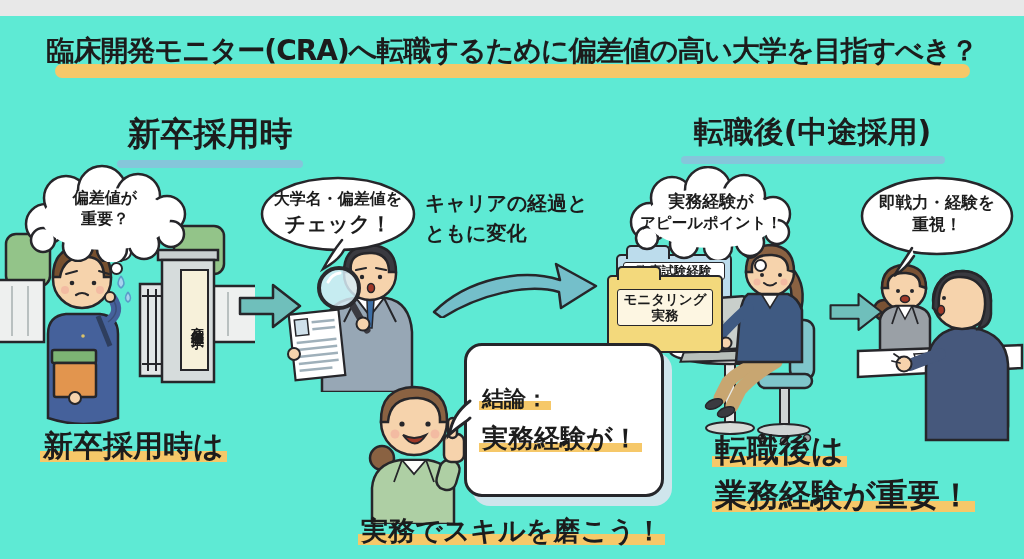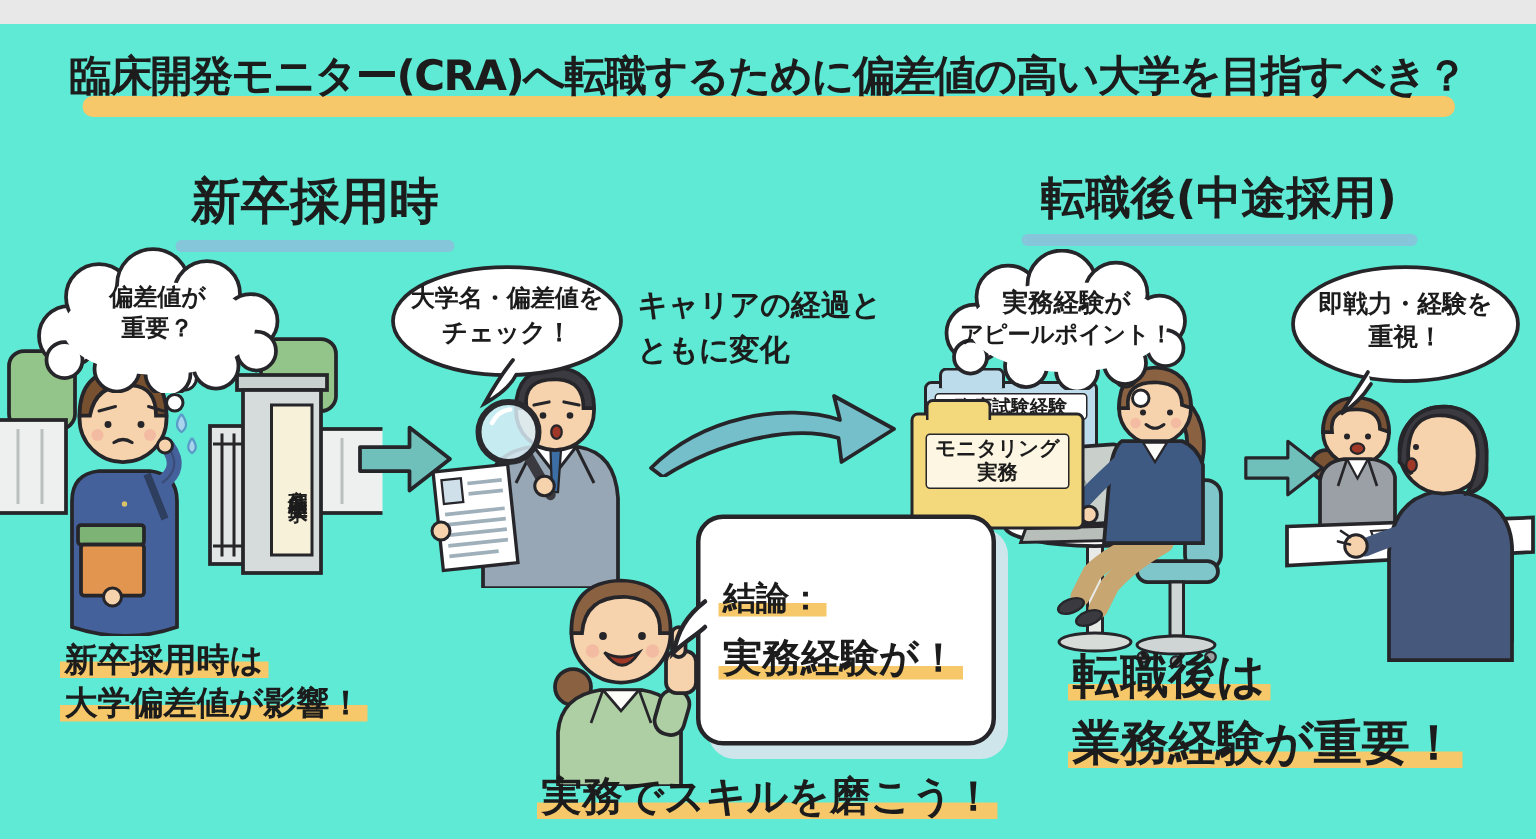--- a/index.html
+++ b/index.html
@@ -144,21 +144,21 @@
 
   <div class="bubble" style="left:258px;top:160px;width:160px;height:86px;">
     <svg width="160" height="86" viewBox="0 0 160 86">
       <ellipse cx="80" cy="38" rx="76" ry="36" fill="#fff" stroke="#26262a" stroke-width="2.5"></ellipse>
     </svg>
     <svg class="tail" style="left:62px;top:62px;" width="26" height="34" viewBox="0 0 26 34">
       <path d="M22,2 C14,12 8,22 3,31 C12,26 20,20 24,12" fill="#fff" stroke="#26262a" stroke-width="2.5" stroke-linecap="round"></path>
     </svg>
     <div class="btxt" style="top:13px;font-size:16px;">
       <div>大学名・偏差値を</div>
-      <div style="font-size:17px;">チェック！</div>
+      <div style="font-size:21px;">チェック！</div>
     </div>
   </div>
 
   <svg class="abs" style="left:282px;top:224px;z-index:1;" width="146" height="152" viewBox="0 0 146 152">
     <path d="M40,152 L40,96 Q42,62 72,58 L104,58 Q128,62 130,92 L130,152 Z" fill="#97a7b5" stroke="#26262a" stroke-width="2.5"></path>
     <polygon points="74,58 88,76 102,58" fill="#fff" stroke="#26262a" stroke-width="2"></polygon>
     <polygon points="85,60 92,60 90,88 86,88" fill="#3c6ea5" stroke="#26262a" stroke-width="1.5"></polygon>
     <path d="M74,58 L62,82 M102,58 L114,82" stroke="#26262a" stroke-width="2"></path>
     <circle cx="88" cy="34" r="26" fill="#f6d3ac" stroke="#26262a" stroke-width="2.5"></circle>
     <path d="M62,32 Q62,6 88,5 Q114,6 114,32 L107,32 Q107,14 90,13 Q66,12 69,32 Z" fill="#3a3a40" stroke="#26262a" stroke-width="2.5"></path>
@@ -337,23 +337,22 @@
     <path d="M20,152 L20,116 Q22,92 48,88 L76,88 Q100,92 102,112 L102,152 Z" fill="#aecfa4" stroke="#26262a" stroke-width="2.5"></path>
     <polygon points="50,88 62,102 74,88" fill="#fdfdfa" stroke="#26262a" stroke-width="1.8"></polygon>
     <path d="M50,88 L42,110 M74,88 L82,110" stroke="#26262a" stroke-width="1.8"></path>
     <g>
       <rect x="86" y="88" width="20" height="30" rx="9" fill="#aecfa4" stroke="#26262a" stroke-width="2.5" transform="rotate(16 96 103)"></rect>
       <rect x="92" y="62" width="20" height="28" rx="7" fill="#f6d3ac" stroke="#26262a" stroke-width="2.5"></rect>
       <rect x="96" y="46" width="9" height="20" rx="4.5" fill="#f6d3ac" stroke="#26262a" stroke-width="2.5"></rect>
     </g>
   </svg>
 
-  <div class="abs caption" style="left:40px;top:410px;width:350px;font-size:22px;line-height:1.32;">
+  <div class="abs caption" style="left:40px;top:410px;width:350px;font-size:30px;line-height:1.32;">
     <div><span class="hl">新卒採用時は</span></div>
-    <div><span class="hl">大学偏差値が影響！</span></div>
   </div>
 
   <div class="abs caption" style="left:358px;top:497px;width:315px;font-size:27px;">
     <span class="hl">実務でスキルを磨こう！</span>
   </div>
 
   <div class="abs caption" style="left:712px;top:412px;width:285px;font-size:32px;line-height:1.4;">
     <div><span class="hl">転職後は</span></div>
     <div><span class="hl">業務経験が重要！</span></div>
   </div>

